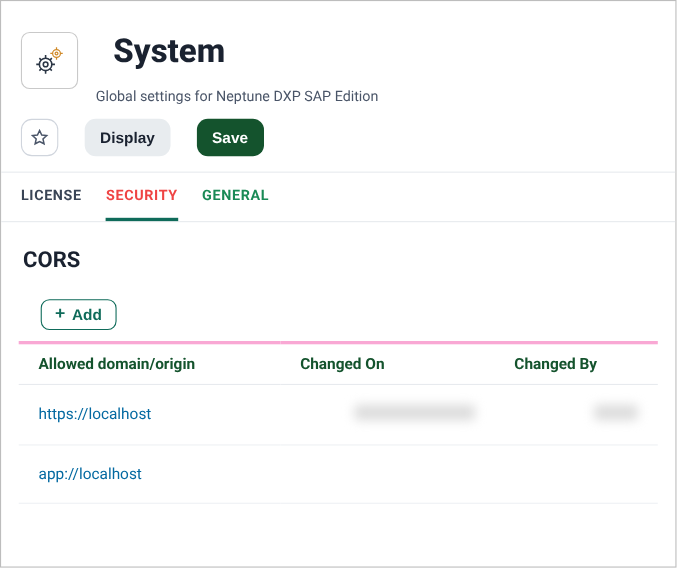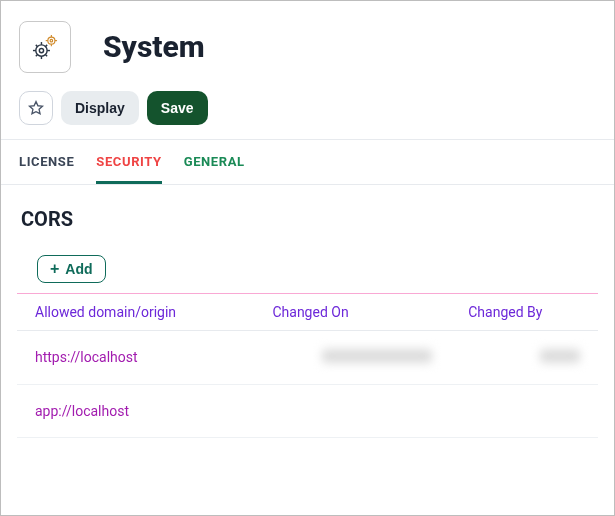--- a/index.html
+++ b/index.html
@@ -38,21 +38,21 @@
     color: #1a2230;
   }
   .page-subtitle {
     font-size: 13px;
     color: #4a5568;
     margin-top: 2px;
   }
   .action-row {
     display: flex;
     align-items: center;
-    gap: 8px;
+    gap: 24px;
     padding: 6px 18px 14px 18px;
     border-bottom: 1px solid #e7eaee;
   }
   .star-btn {
     width: 34px;
     height: 34px;
     border: 1px solid #d0d5dd;
     border-radius: 10px;
     background: #fff;
     display: flex;
@@ -121,34 +121,34 @@
     line-height: 1;
     font-weight: 700;
   }
   table.cors {
     width: 100%;
     border-collapse: collapse;
     font-size: 14px;
   }
   table.cors th {
     text-align: left;
-    font-weight: 400;
-    color: #6d28d9;
+    font-weight: 700;
+    color: #14532d;
     padding: 10px 18px;
-    border-top: 1px solid #f9a8d4;
+    border-top: 3px solid #f9a8d4;
     border-bottom: 1px solid #e7eaee;
   }
   table.cors th.col-changed-on,
   table.cors th.col-changed-by {
     text-align: left;
   }
   table.cors td {
     padding: 18px 18px;
     border-bottom: 1px solid #eef1f4;
-    color: #a21caf;
+    color: #0369a1;
     vertical-align: middle;
   }
   td.changed-on, td.changed-by { text-align: right; }
   .blur {
     filter: blur(5px);
     display: inline-block;
     background: #dcdcdc;
     color: #dcdcdc;
     border-radius: 4px;
     height: 14px;
@@ -179,20 +179,21 @@
         <circle cx="33" cy="15" r="1.8"></circle>
         <line x1="33" y1="7" x2="33" y2="10"></line>
         <line x1="33" y1="20" x2="33" y2="23"></line>
         <line x1="25" y1="15" x2="28" y2="15"></line>
         <line x1="38" y1="15" x2="41" y2="15"></line>
       </g>
     </svg>
   </div>
   <div class="title-block">
     <h1 class="page-title">System</h1>
+    <div class="page-subtitle">Global settings for Neptune DXP SAP Edition</div>
   </div>
 </div>
 
 <div class="action-row">
   <button class="star-btn">
     <svg width="18" height="18" viewBox="0 0 24 24">
       <path fill="none" stroke="#4a5568" stroke-width="1.8" d="M12 3.5 14.6 9l6 .6-4.5 4.1 1.3 5.9L12 16.9 6.6 19.6l1.3-5.9L3.4 9.6l6-.6z"></path>
     </svg>
   </button>
   <button class="pill-btn pill-light">Display</button>

